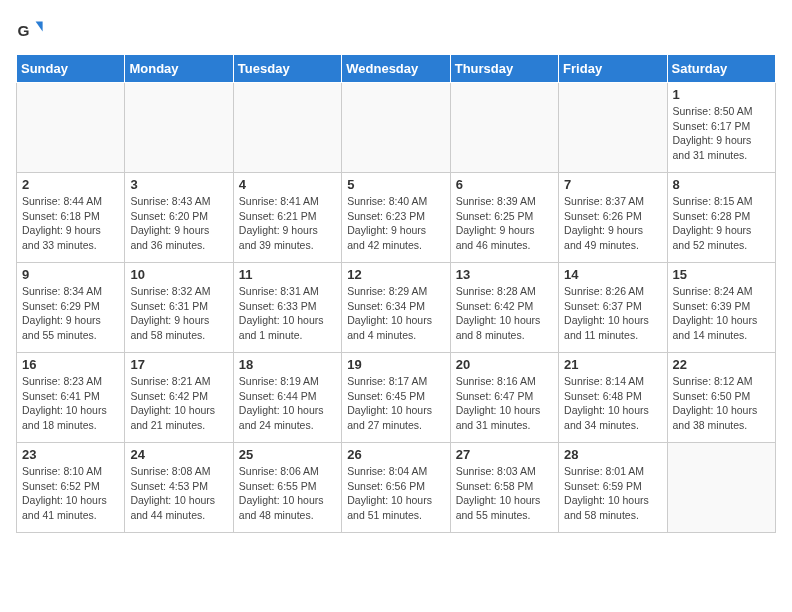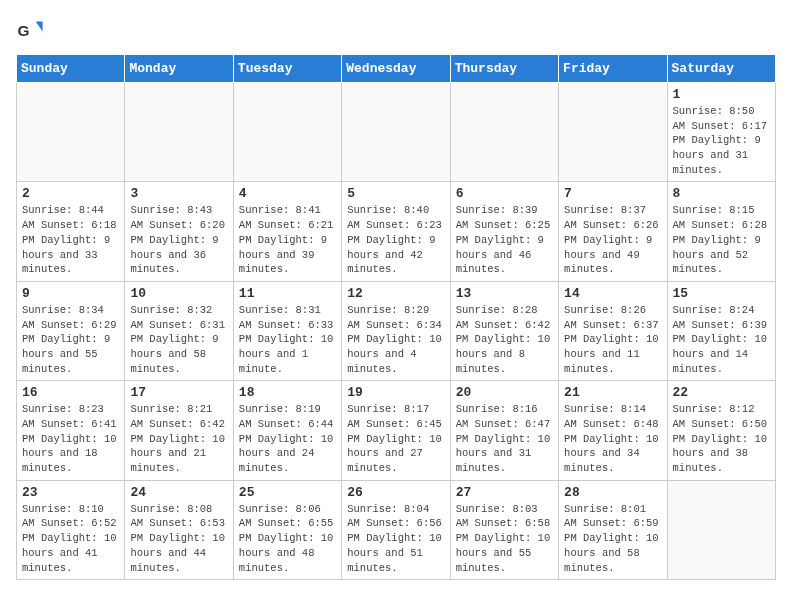--- a/index.html
+++ b/index.html
@@ -39,21 +39,20 @@
       color: #333;
     }
     .location {
       font-size: 14px;
       color: #555;
     }
     .calendar {
       width: 100%;
       border-collapse: collapse;
       table-layout: fixed;
-      font-family: Liberation Mono, monospace;
     }
     .calendar th {
       background: #2a7dd4;
       color: #fff;
       font-size: 13px;
       font-weight: bold;
       padding: 6px 4px;
       text-align: left;
       border: 1px solid #fff;
     }
@@ -263,21 +262,21 @@
       <tr>
         <td>
           <div class="day-number">23</div>
           <div class="day-info">Sunrise: 8:10 AM
 Sunset: 6:52 PM
 Daylight: 10 hours and 41 minutes.</div>
         </td>
         <td>
           <div class="day-number">24</div>
           <div class="day-info">Sunrise: 8:08 AM
-Sunset: 6:53 PM
+Sunset: 4:53 PM
 Daylight: 10 hours and 44 minutes.</div>
         </td>
         <td>
           <div class="day-number">25</div>
           <div class="day-info">Sunrise: 8:06 AM
 Sunset: 6:55 PM
 Daylight: 10 hours and 48 minutes.</div>
         </td>
         <td>
           <div class="day-number">26</div>

